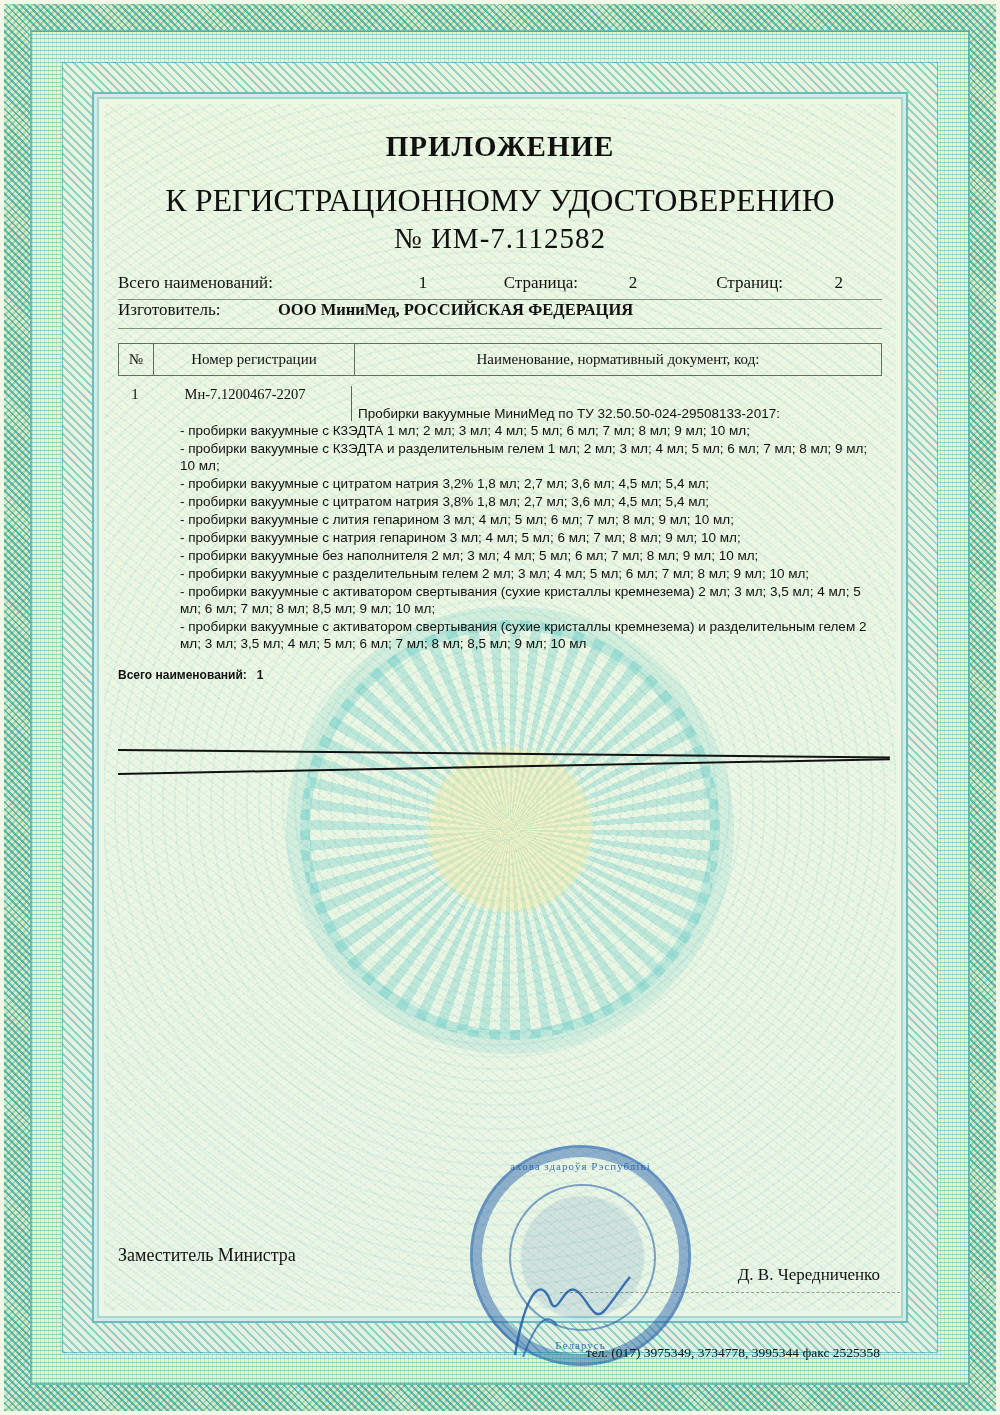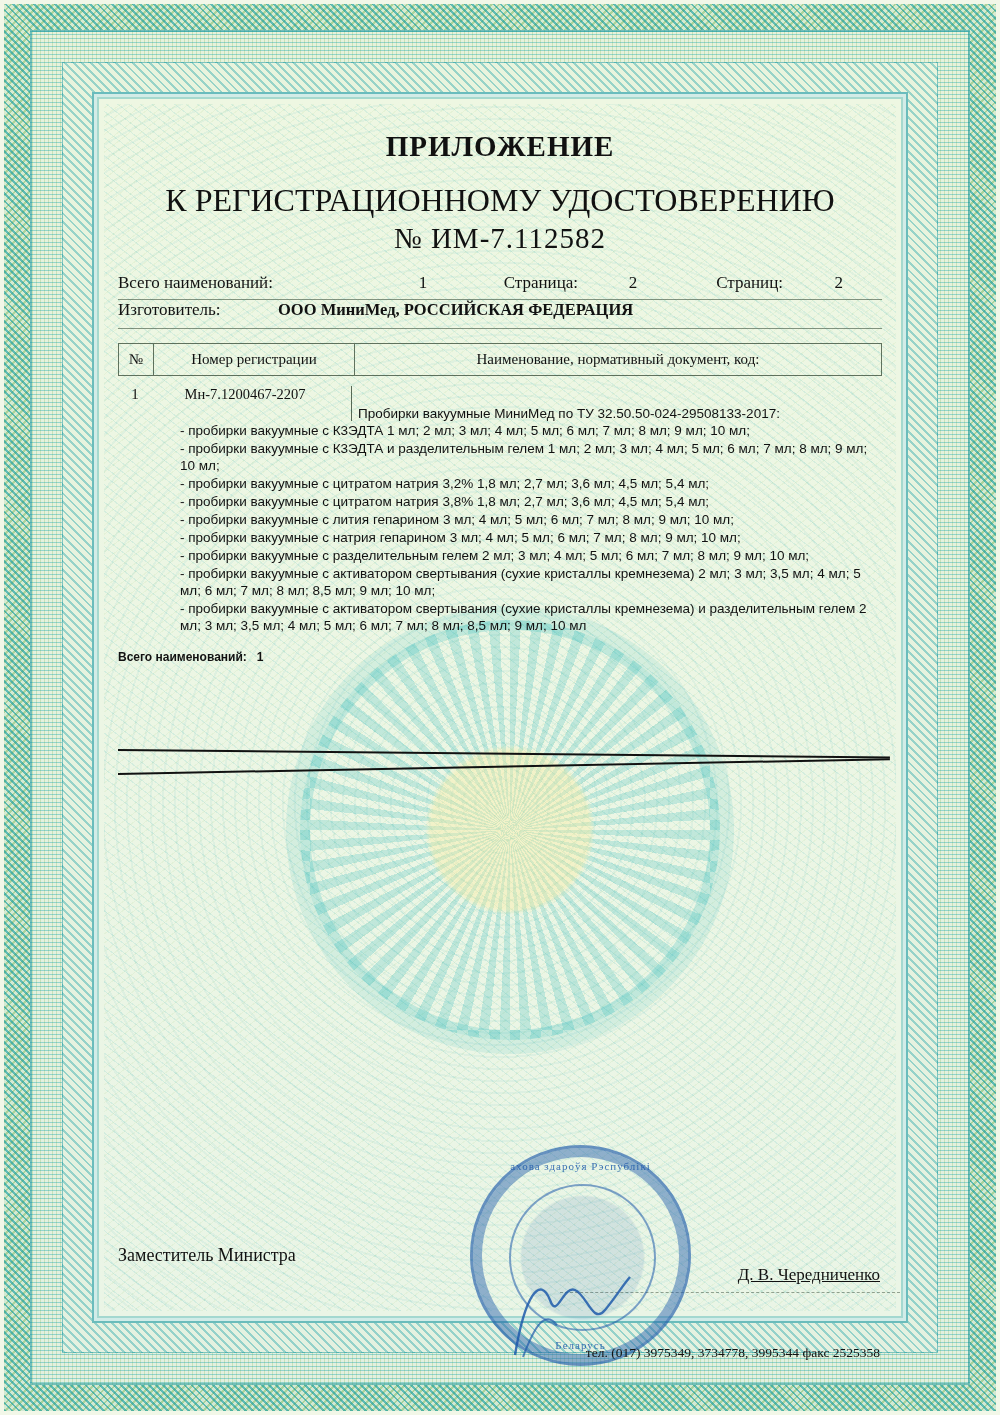--- a/index.html
+++ b/index.html
@@ -228,21 +228,20 @@
     position: absolute;
     left: 118px;
     top: 1245px;
     font-size: 18px;
   }
   .sig-name {
     position: absolute;
     right: 120px;
     top: 1265px;
     font-size: 17px;
-    text-decoration: underline;
   }
   .sig-rule {
     position: absolute;
     left: 560px;
     right: 100px;
     top: 1292px;
     border-top: 1px dashed rgba(40,60,40,.45);
   }
   .phone {
     position: absolute;
@@ -343,20 +342,21 @@
         <div class="item-head">Пробирки вакуумные МиниМед по ТУ 32.50.50-024-29508133-2017:</div>
       </div>
 
       <ul class="sublist">
         <li>- пробирки вакуумные с К3ЭДТА 1 мл; 2 мл; 3 мл; 4 мл; 5 мл; 6 мл; 7 мл; 8 мл; 9 мл; 10 мл;</li>
         <li>- пробирки вакуумные с К3ЭДТА и разделительным гелем 1 мл; 2 мл; 3 мл; 4 мл; 5 мл; 6 мл; 7 мл; 8 мл; 9 мл; 10 мл;</li>
         <li>- пробирки вакуумные с цитратом натрия 3,2% 1,8 мл; 2,7 мл; 3,6 мл; 4,5 мл; 5,4 мл;</li>
         <li>- пробирки вакуумные с цитратом натрия 3,8% 1,8 мл; 2,7 мл; 3,6 мл; 4,5 мл; 5,4 мл;</li>
         <li>- пробирки вакуумные с лития гепарином 3 мл; 4 мл; 5 мл; 6 мл; 7 мл; 8 мл; 9 мл; 10 мл;</li>
         <li>- пробирки вакуумные с натрия гепарином 3 мл; 4 мл; 5 мл; 6 мл; 7 мл; 8 мл; 9 мл; 10 мл;</li>
+        <li>- пробирки вакуумные без наполнителя 2 мл; 3 мл; 4 мл; 5 мл; 6 мл; 7 мл; 8 мл; 9 мл; 10 мл;</li>
         <li>- пробирки вакуумные с разделительным гелем 2 мл; 3 мл; 4 мл; 5 мл; 6 мл; 7 мл; 8 мл; 9 мл; 10 мл;</li>
         <li>- пробирки вакуумные с активатором свертывания (сухие кристаллы кремнезема) 2 мл; 3 мл; 3,5 мл; 4 мл; 5 мл; 6 мл; 7 мл; 8 мл; 8,5 мл; 9 мл; 10 мл;</li>
         <li>- пробирки вакуумные с активатором свертывания (сухие кристаллы кремнезема) и разделительным гелем 2 мл; 3 мл; 3,5 мл; 4 мл; 5 мл; 6 мл; 7 мл; 8 мл; 8,5 мл; 9 мл; 10 мл</li>
       </ul>
 
       <div class="totals">
         <span>Всего наименований:</span><span class="val">1</span>
       </div>
 
       <div class="strike-lines">

